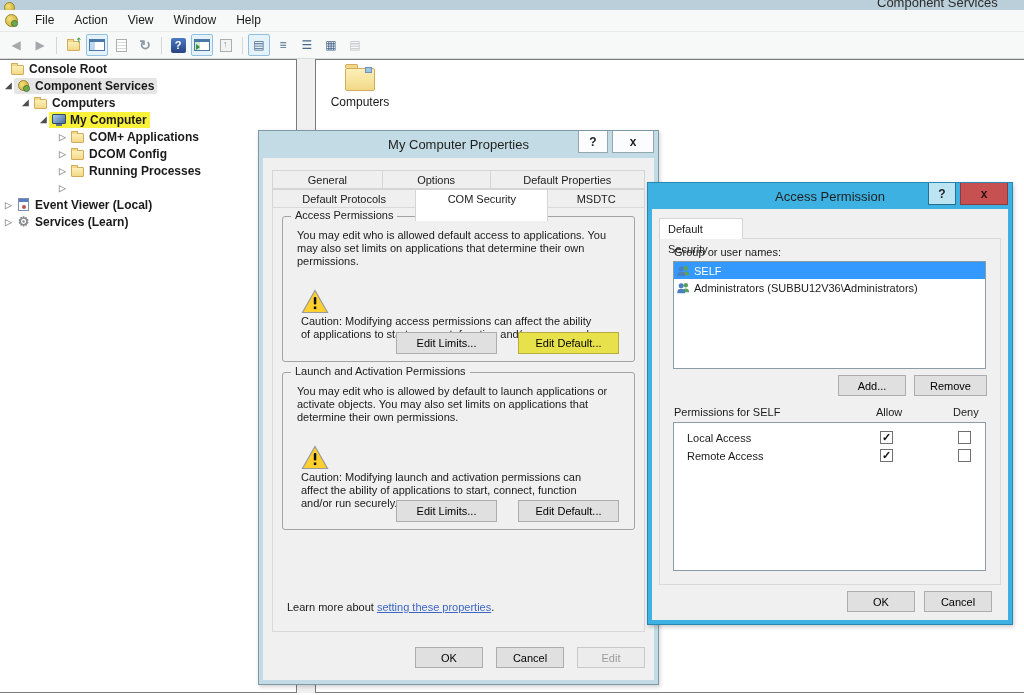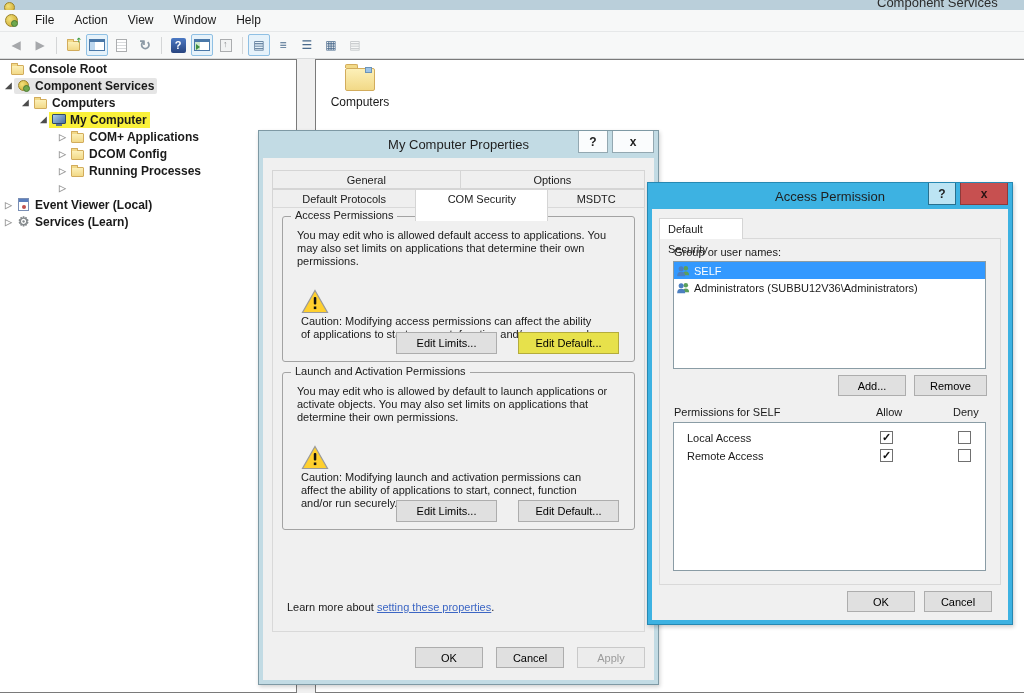--- a/index.html
+++ b/index.html
@@ -316,20 +316,21 @@
     <span class="d-sys">
       <span class="p-btn">?</span>
       <span class="p-btn close">x</span>
     </span>
   </div>
   <div class="d-client">
     <div class="tabs">
       <div class="tab-r">
         <span class="tab" style="flex:107">General</span>
         <span class="tab" style="flex:105">Options</span>
+        <span class="tab" style="flex:151">Default Properties</span>
       </div>
       <div class="tab-r">
         <span class="tab" style="flex:140">Default Protocols</span>
         <span class="tab on" style="flex:129">COM Security</span>
         <span class="tab" style="flex:94">MSDTC</span>
       </div>
     </div>
     <div class="tab-page">
       <div class="group g1">
         <span class="legend">Access Permissions</span>
@@ -363,21 +364,21 @@
           <span class="w-btn yellow" style="background:#E0E0E0;border-color:#ADADAD">Edit Default...</span>
         </div>
       </div>
       <div class="learn">
         <span>Learn more about </span><a href="#">setting these properties</a><span>.</span>
       </div>
     </div>
     <div class="d-footer">
       <span class="f-btn">OK</span>
       <span class="f-btn">Cancel</span>
-      <span class="f-btn disabled">Apply</span>
+      <span class="f-btn disabled">Edit</span>
     </div>
   </div>
 </div>
 
 <div class="dialog access">
   <div class="d-titlebar">
     <span>Access Permission</span>
     <span class="d-sys">
       <span class="a-help">?</span>
       <span class="a-close">x</span>

